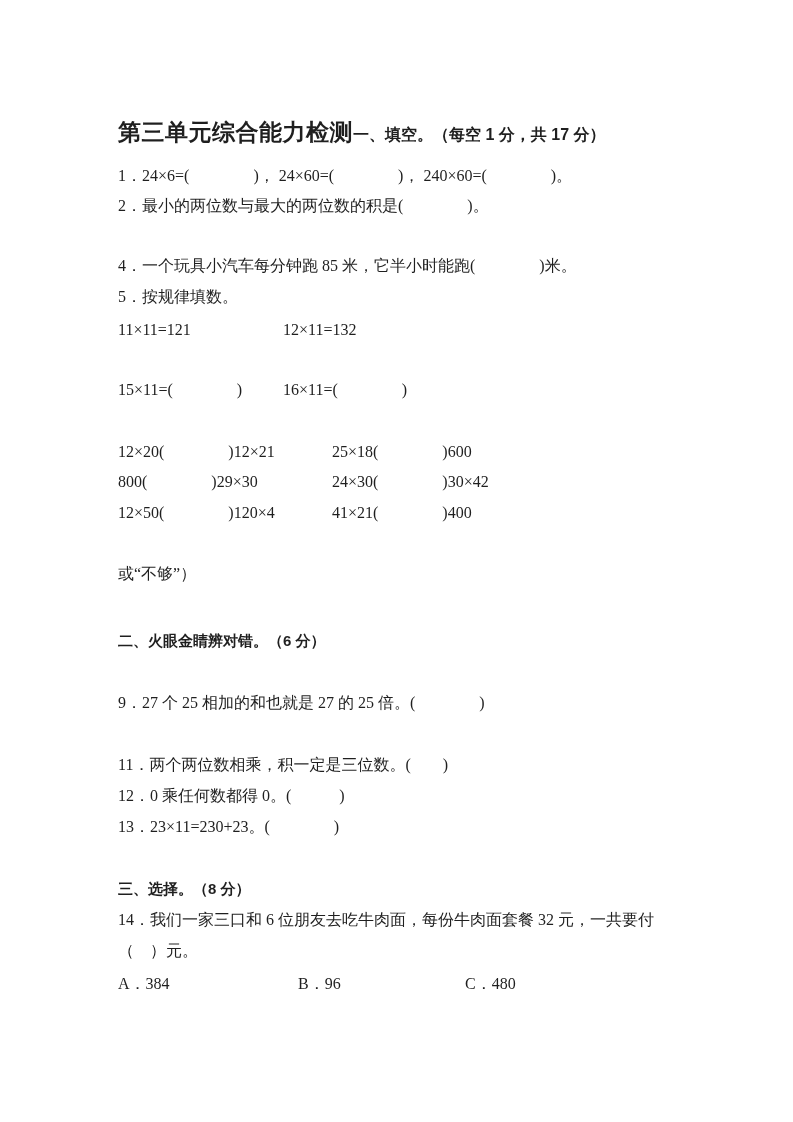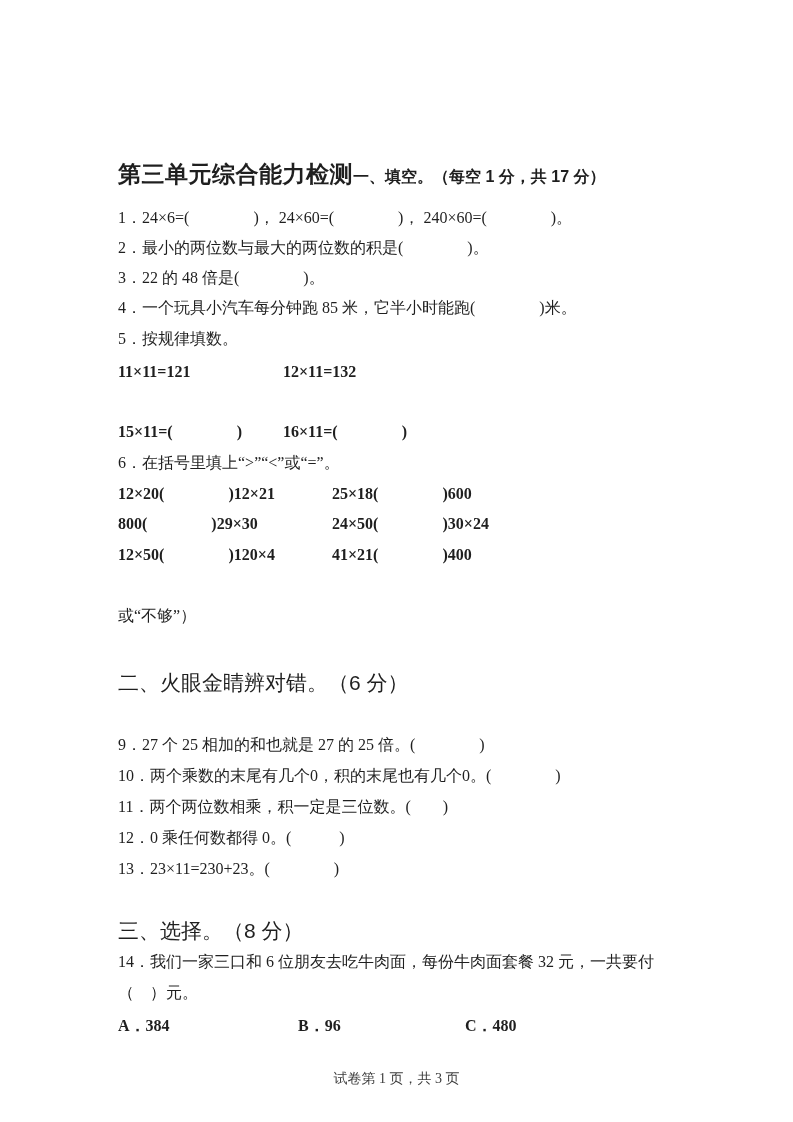--- a/index.html
+++ b/index.html
@@ -15,44 +15,43 @@
     font-family: "Liberation Serif", "DejaVu Serif", serif;
     font-size: 16px;
     color: #1f1f1f;
     overflow: hidden;
   }
   .ln {
     position: absolute;
     left: 118px;
     line-height: 20px;
     white-space: pre;
-    margin-top: 42px;
   }
-  .row { height: 22px; width: 620px; font-weight: bold; }
+  .row { height: 22px; width: 620px; }
   .row > .c {
     position: absolute;
     top: 0;
     left: 0;
     white-space: pre;
   }
   .t-main {
     font-family: "Liberation Sans", "DejaVu Sans", sans-serif;
     font-weight: bold;
     font-size: 23px;
     letter-spacing: 0.5px;
   }
   .t-sub {
     font-family: "Liberation Sans", "DejaVu Sans", sans-serif;
     font-weight: bold;
     font-size: 16px;
   }
   .hd {
     font-family: "Liberation Sans", "DejaVu Sans", sans-serif;
-    font-weight: normal;
-    font-size: 21px;
+    font-weight: bold;
+    font-size: 15px;
   }
   .footer {
     position: absolute;
     top: 1070px;
     left: 0;
     width: 100%;
     text-align: center;
     font-size: 14px;
     color: #3c3c3c;
     white-space: pre;
@@ -60,62 +59,58 @@
 </style>
 </head>
 <body>
 
 <div class="page">
 
   <div class="ln" style="top:122px"><span class="t-main">第三单元综合能力检测</span><span class="t-sub">一、填空。（每空 1 分，共 17 分）</span></div>
 
   <div class="ln" style="top:166px">1．24×6=(　　　　)， 24×60=(　　　　)， 240×60=(　　　　)。</div>
   <div class="ln" style="top:196px">2．最小的两位数与最大的两位数的积是(　　　　)。</div>
-  <div class="ln" style="top:226px">3．22 的 48 倍是(　　　　)。</div>
   <div class="ln" style="top:256px">4．一个玩具小汽车每分钟跑 85 米，它半小时能跑(　　　　)米。</div>
   <div class="ln" style="top:287px">5．按规律填数。</div>
 
   <div class="ln row" style="top:320px">
     <span class="c">11×11=121</span>
     <span class="c" style="left:165px">12×11=132</span>
   </div>
   <div class="ln row" style="top:380px">
     <span class="c">15×11=(　　　　)</span>
     <span class="c" style="left:165px">16×11=(　　　　)</span>
   </div>
 
-  <div class="ln" style="top:411px">6．在括号里填上“&gt;”“&lt;”或“=”。</div>
 
   <div class="ln row" style="top:442px">
     <span class="c">12×20(　　　　)12×21</span>
     <span class="c" style="left:214px">25×18(　　　　)600</span>
   </div>
   <div class="ln row" style="top:472px">
     <span class="c">800(　　　　)29×30</span>
-    <span class="c" style="left:214px">24×50(　　　　)30×24</span>
+    <span class="c" style="left:214px">24×30(　　　　)30×42</span>
   </div>
   <div class="ln row" style="top:503px">
     <span class="c">12×50(　　　　)120×4</span>
     <span class="c" style="left:214px">41×21(　　　　)400</span>
   </div>
 
   <div class="ln" style="top:564px">或“不够”）</div>
 
   <div class="ln hd" style="top:631px">二、火眼金睛辨对错。（6 分）</div>
   <div class="ln" style="top:693px">9．27 个 25 相加的和也就是 27 的 25 倍。(　　　　)</div>
-  <div class="ln" style="top:724px">10．两个乘数的末尾有几个0，积的末尾也有几个0。(　　　　)</div>
   <div class="ln" style="top:755px">11．两个两位数相乘，积一定是三位数。(　　)</div>
   <div class="ln" style="top:786px">12．0 乘任何数都得 0。(　　　)</div>
   <div class="ln" style="top:817px">13．23×11=230+23。(　　　　)</div>
 
   <div class="ln hd" style="top:879px">三、选择。（8 分）</div>
   <div class="ln" style="top:910px">14．我们一家三口和 6 位朋友去吃牛肉面，每份牛肉面套餐 32 元，一共要付</div>
   <div class="ln" style="top:941px">（　）元。</div>
 
   <div class="ln row" style="top:974px">
     <span class="c">A．384</span>
     <span class="c" style="left:180px">B．96</span>
     <span class="c" style="left:347px">C．480</span>
   </div>
 
-  <div class="footer">试卷第 1 页，共 3 页</div>
 
 </div>
 
 </body></html>

